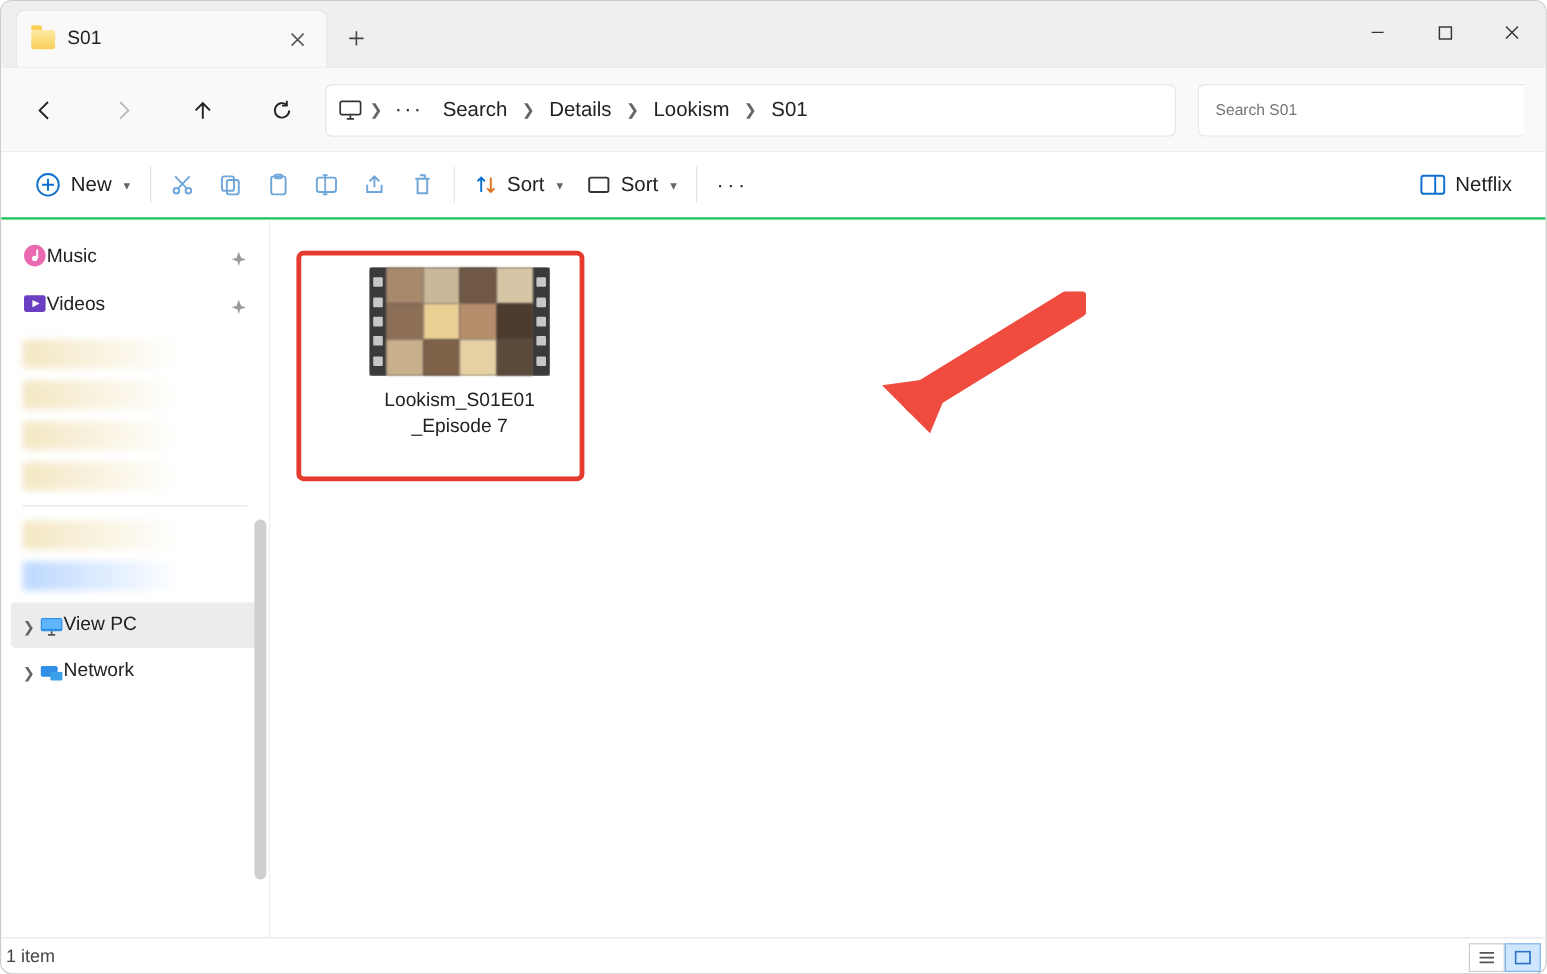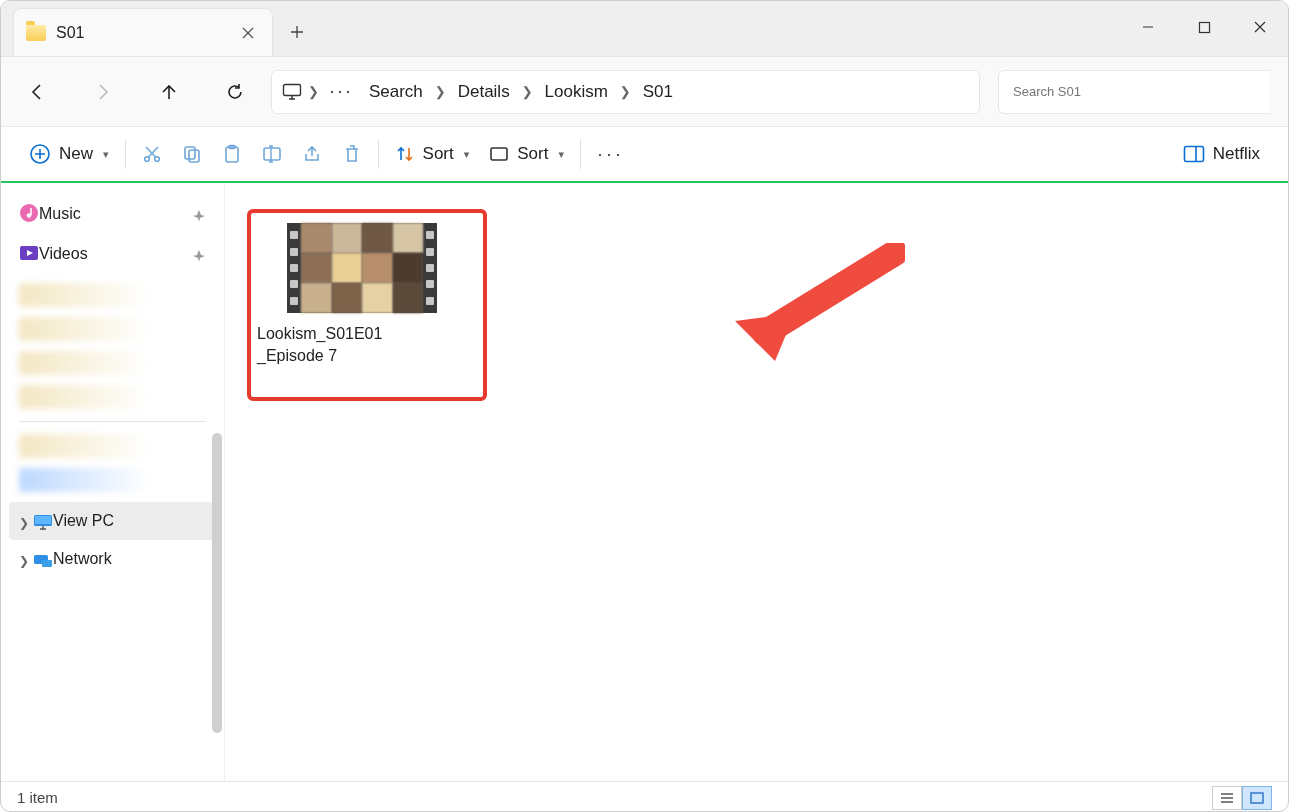--- a/index.html
+++ b/index.html
@@ -42,32 +42,32 @@
 .sidebar { width:224px; border-right:1px solid #eee; padding-top:10px; position:relative;}
 .side-item { display:flex; align-items:flex-end; gap:0; padding:10px 18px; font-size:16px; color:#222;}
 .side-item.selected { background:#ececec; border-radius:4px; margin:0 8px; padding:10px 10px;}
 .side-item .exp { width:14px; color:#666; font-size:12px;}
 .pin { margin-left:auto; color:#888;}
 .side-sep { height:1px; background:#e4e4e4; margin:12px 18px;}
 .blur-block { height:24px; margin:10px 18px; background:linear-gradient(90deg,#f3e7c3,#fff 70%); filter:blur(3px); border-radius:3px;}
 .side-scroll { position:absolute; right:2px; top:250px; width:10px; height:300px; background:#cfcfcf; border-radius:5px;}
 
 .content { flex:1; position:relative; padding:20px;}
-.file-item { position:absolute; left:32px; top:40px; width:210px; }
+.file-item { position:absolute; left:53px; top:40px; width:210px; text-align:center; }
 .file-highlight { position:absolute; left:22px; top:26px; width:240px; height:192px; border:4px solid #e63a2e; border-radius:6px; }
 .thumb { width:150px; height:90px; margin:0 auto 10px; background:#555; border-radius:3px; position:relative; display:flex;}
 .thumb .strip { width:14px; background:#3a3a3a; display:flex; flex-direction:column; justify-content:space-around; padding:4px 0;}
 .thumb .strip span { width:8px; height:8px; background:#c7c7c7; border-radius:1px; margin:0 auto;}
 .thumb .frame { flex:1; display:grid; grid-template-columns:repeat(4,1fr); grid-template-rows:repeat(3,1fr);}
 .thumb .frame div { filter:blur(1px);}
 .file-label { font-size:16px; color:#222; line-height:1.4;}
 .arrow { position:absolute; left:480px; top:60px; }
 
 
-.statusbar { height:32px; border-top:1px solid #e6e6e6; display:flex; align-items:center; padding:0 16px; font-size:15px; color:#444;}
+.statusbar { height:32px; border-top:1px solid #e6e6e6; display:flex; align-items:center; padding:0 4px; font-size:15px; color:#444;}
 .view-toggle { margin-left:auto; display:flex; gap:0;}
 .vt-btn { width:30px; height:24px; border:1px solid #ccc; display:flex; align-items:center; justify-content:center; font-size:13px;}
 .vt-btn.active { background:#cfe6ff; border-color:#7fb4e8;}
 
 svg { display:block; }
 </style>
 </head>
 <body>
 
 <div class="titlebar">

